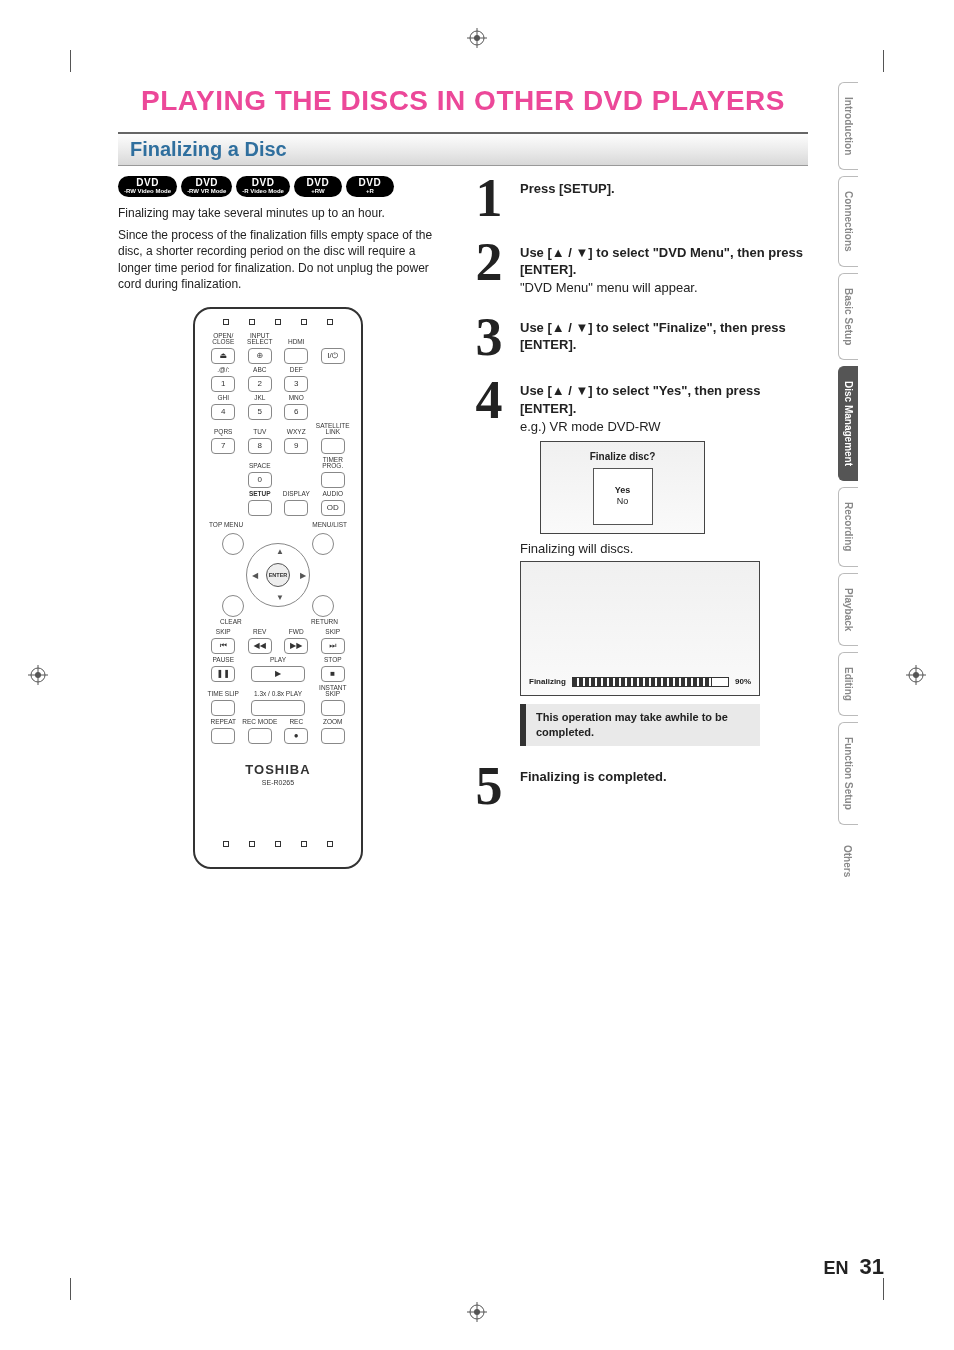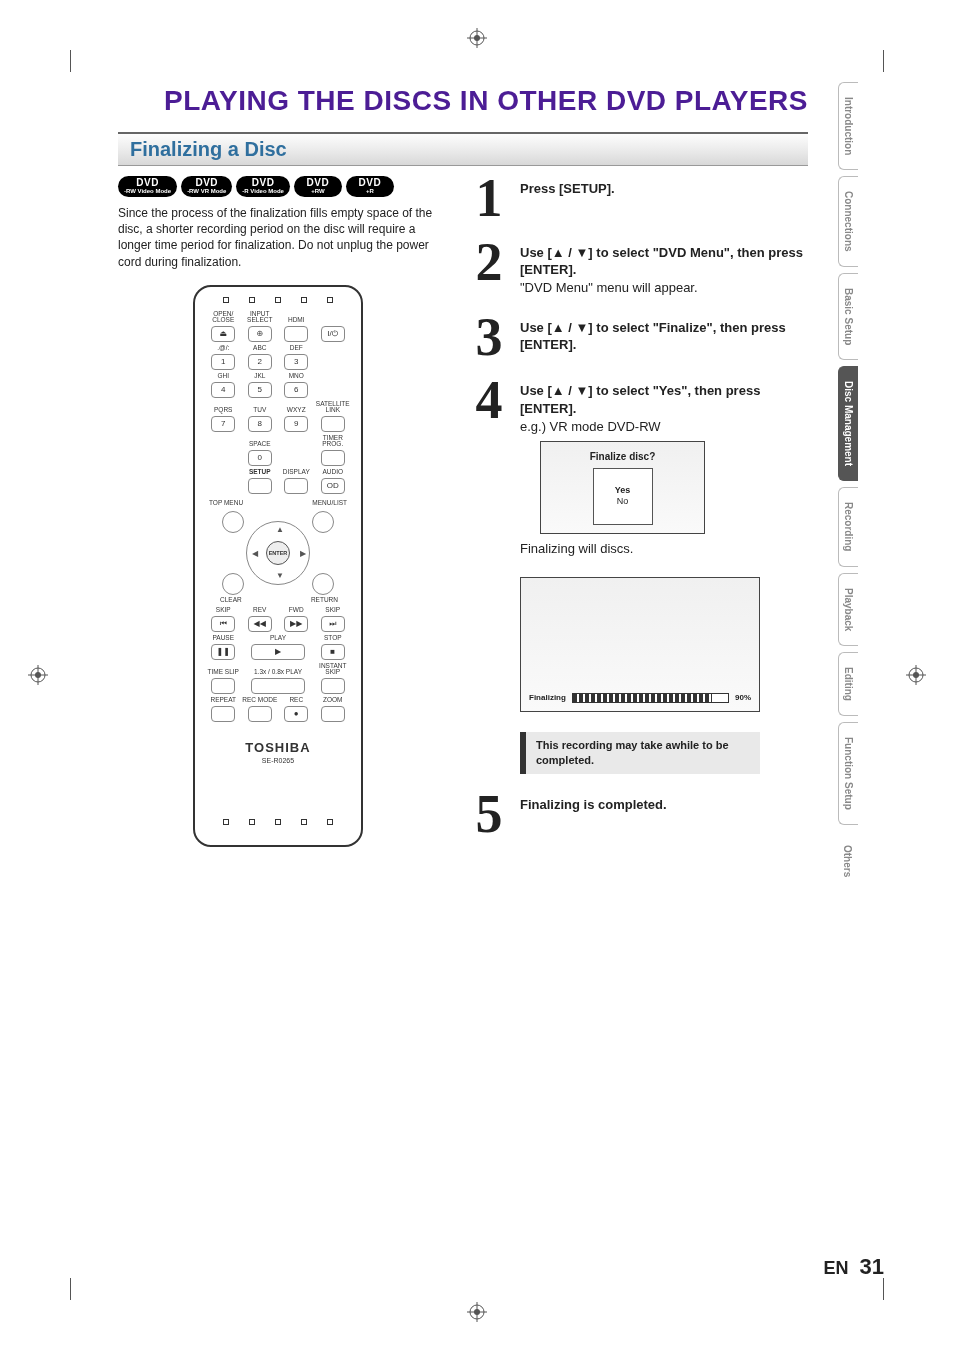--- a/index.html
+++ b/index.html
@@ -24,22 +24,22 @@
   }
   .content {
     position:absolute;
     left:48px; top:5px;
     width:690px;
   }
 
   h1 {
     font-size: 28px;
     font-weight: 700;
-    color: #4c1d95;
-    text-align:right;
+    color: #ec4899;
+    text-align:center;
     letter-spacing: 0.5px;
     margin: 10px 0 15px 0;
   }
   .section-hdr {
     background: linear-gradient(#fdfdfd, #e8e8e8 60%, #d8d8d8);
     border-top: 2px solid #666;
     border-bottom: 1px solid #999;
     padding: 4px 12px;
     margin-bottom: 10px;
   }
@@ -139,21 +139,21 @@
   .screen-box .title { font-weight:700; font-size:10px; text-align:center; margin-bottom:4px;}
   .option-box {
     border:1px solid #555; background:#fff;
     width:60px; margin:0 auto; text-align:center;
     font-size:9px; line-height:1.3; padding:16px 0;
   }
   .option-box .sel{ font-weight:700;}
 
   .progress-box {
     border:1px solid #444; background: linear-gradient(#f0f0f0,#fafafa);
-    width:240px; height:135px; position:relative; margin:20px 0;
+    width:240px; height:135px; position:relative; margin:4px 0;
   }
   .progress-bar-row {
     position:absolute; left:8px; right:8px; bottom:8px;
     display:flex; align-items:center; gap:6px; font-size:8px; font-weight:700;
   }
   .pbar { flex:1; height:10px; border:1px solid #333; background:#fff; position:relative;}
   .pbar .fill {
     position:absolute; left:0; top:0; bottom:0; width:90%;
     background: repeating-linear-gradient(90deg,#333 0,#333 4px,#fff 4px,#fff 6px);
   }
@@ -251,20 +251,21 @@
             </div>
           <div class="disc-badge">
               <span class="dvd">DVD</span>
               <span class="sub">+RW</span>
             </div>
           <div class="disc-badge">
               <span class="dvd">DVD</span>
               <span class="sub">+R</span>
             </div>
         </div>
+        <p class="body-text">Finalizing may take several minutes up to an hour.</p>
         <p class="body-text">Since the process of the finalization fills empty space of the disc, a shorter recording period on the disc will require a longer time period for finalization. Do not unplug the power cord during finalization.</p>
 
         <div class="remote-wrap">
           <div class="remote">
             <div class="dots" style="margin-bottom:8px;">
                 <span></span>
                 <span></span>
                 <span></span>
                 <span></span>
                 <span></span>
@@ -511,21 +512,21 @@
             <span>Finalizing will discs.</span>
             <div class="progress-box">
               <div class="progress-bar-row">
                 <span>Finalizing</span>
                 <div class="pbar">
                     <div class="fill"></div>
                   </div>
                 <span>90%</span>
               </div>
             </div>
-            <div class="note-box">This recording may take awhile to be completed.</div>
+            <div class="note-box">This operation may take awhile to be completed.</div>
           </div>
         </div>
 
         <div class="step">
           <div class="step-num">5</div>
           <div class="step-body"><b>Finalizing is completed.</b></div>
         </div>
       </div>
     </div>
   </div>

